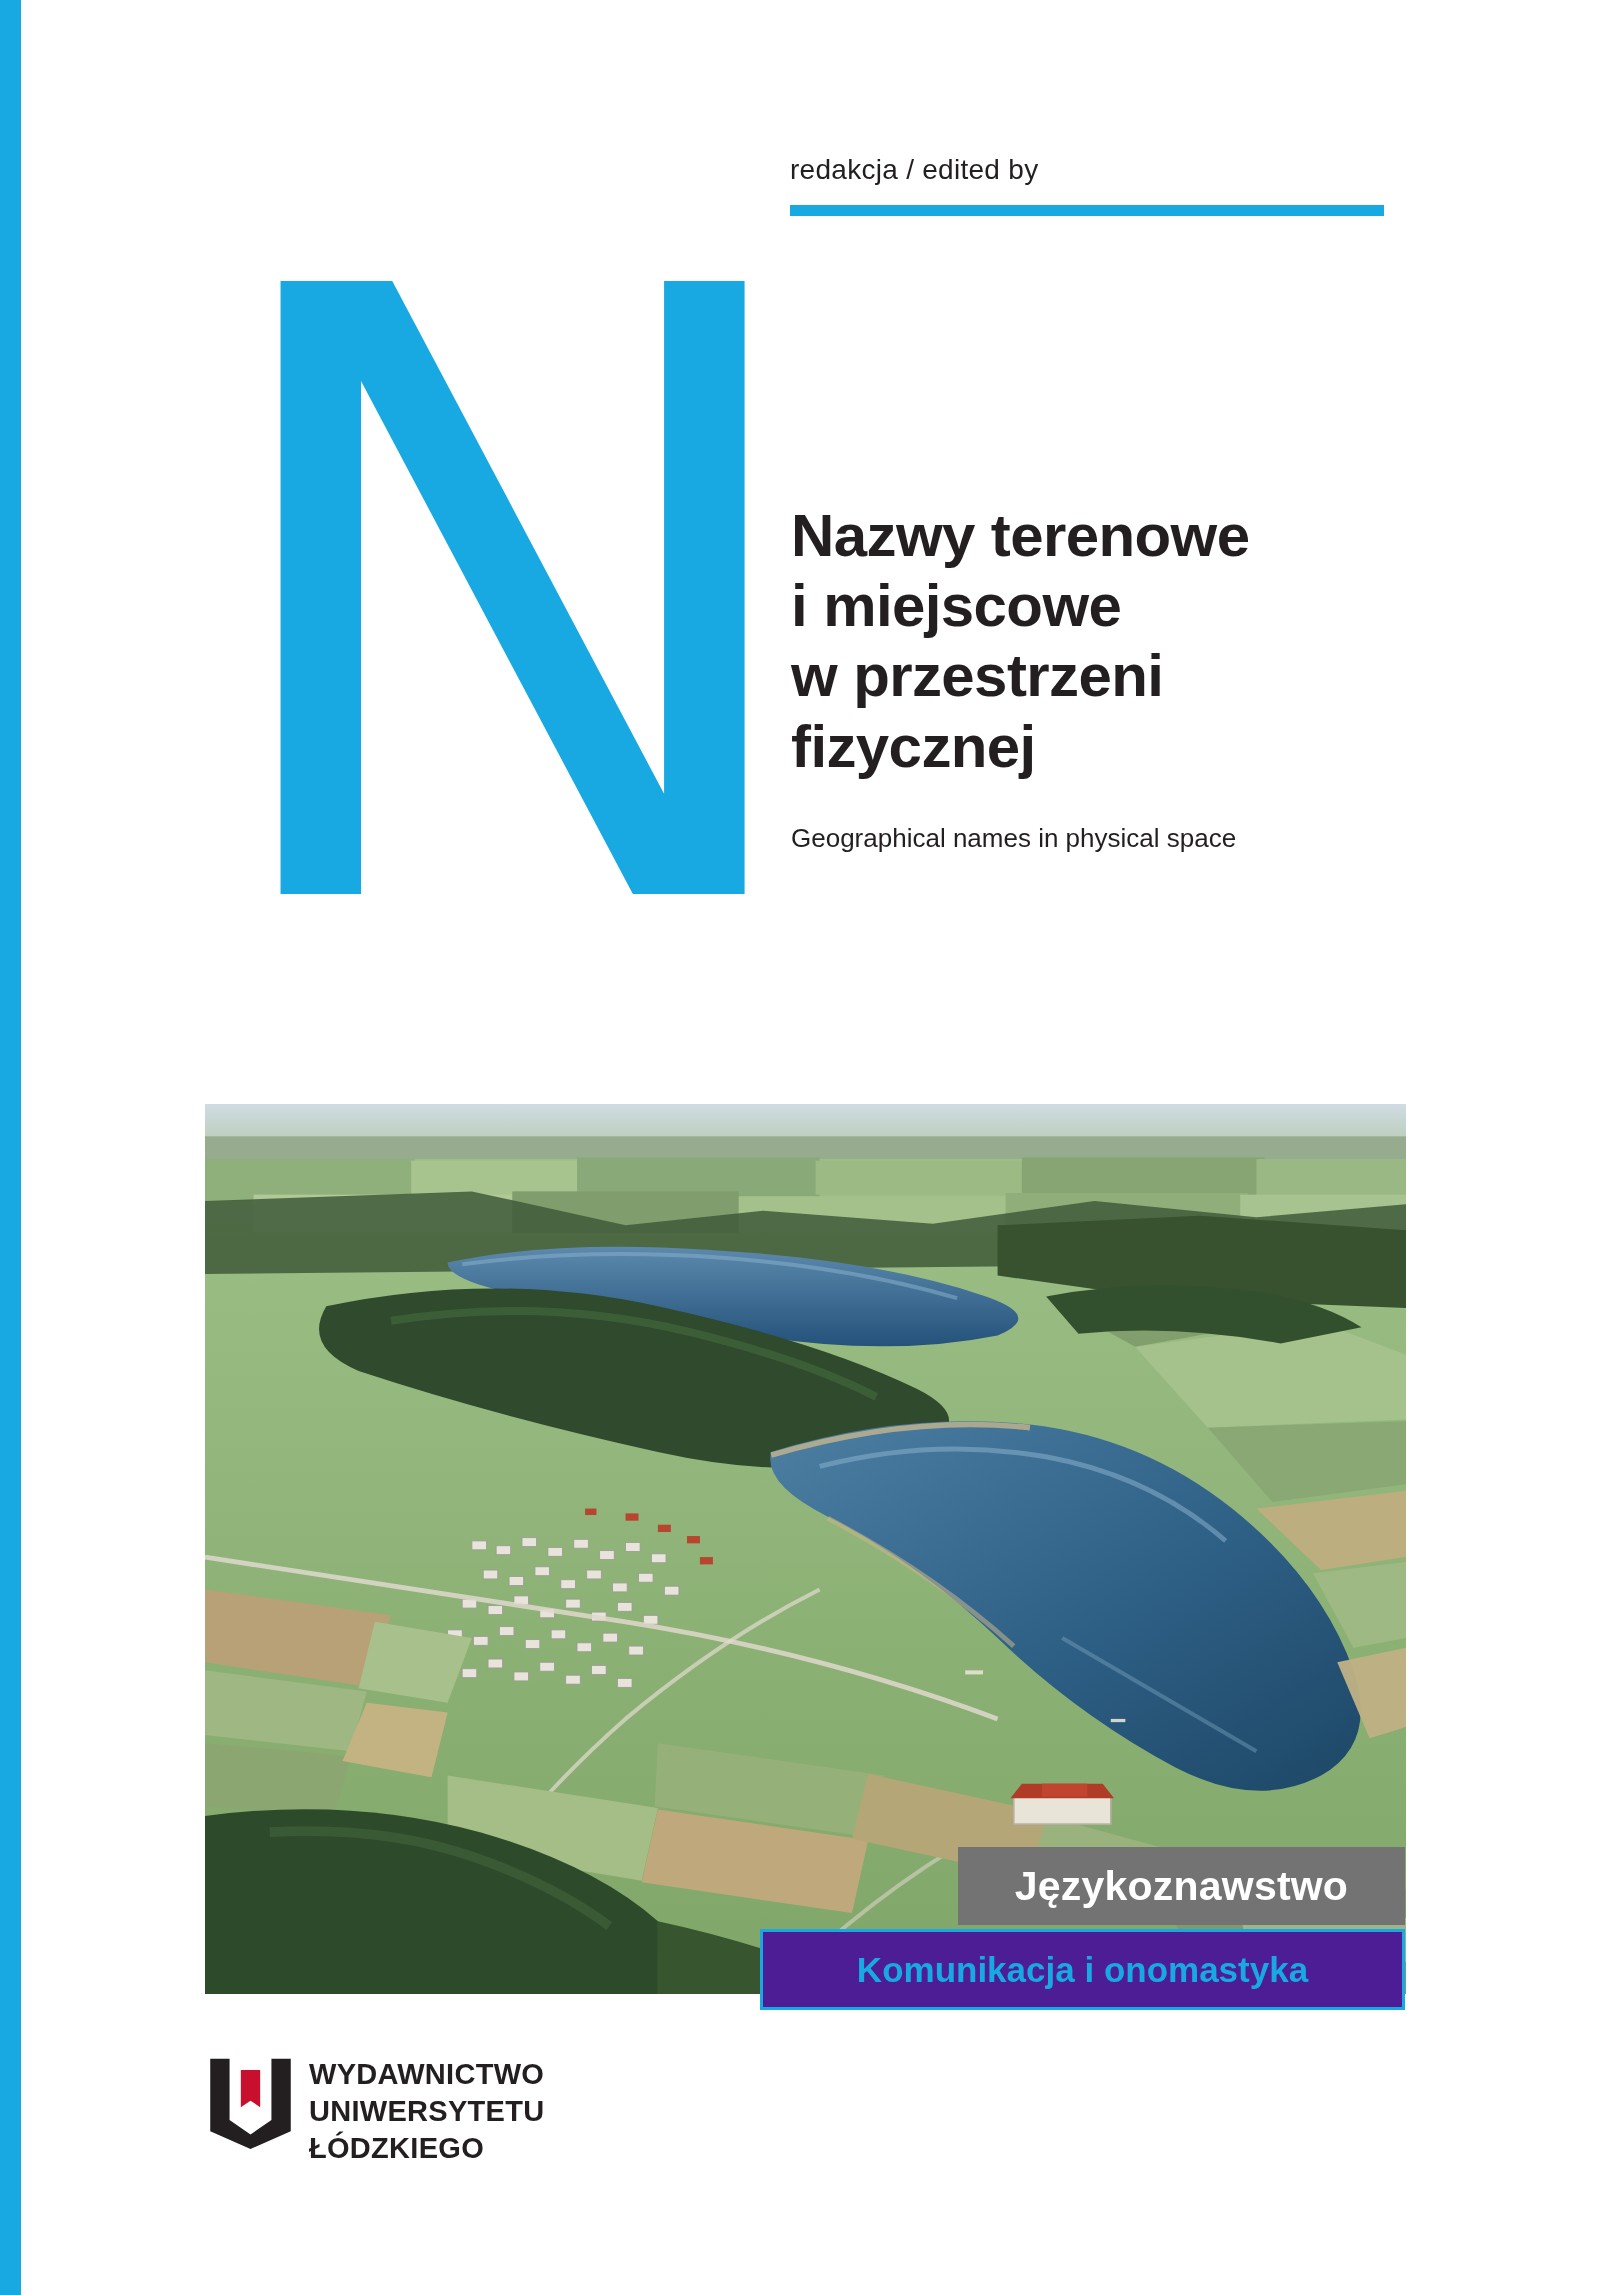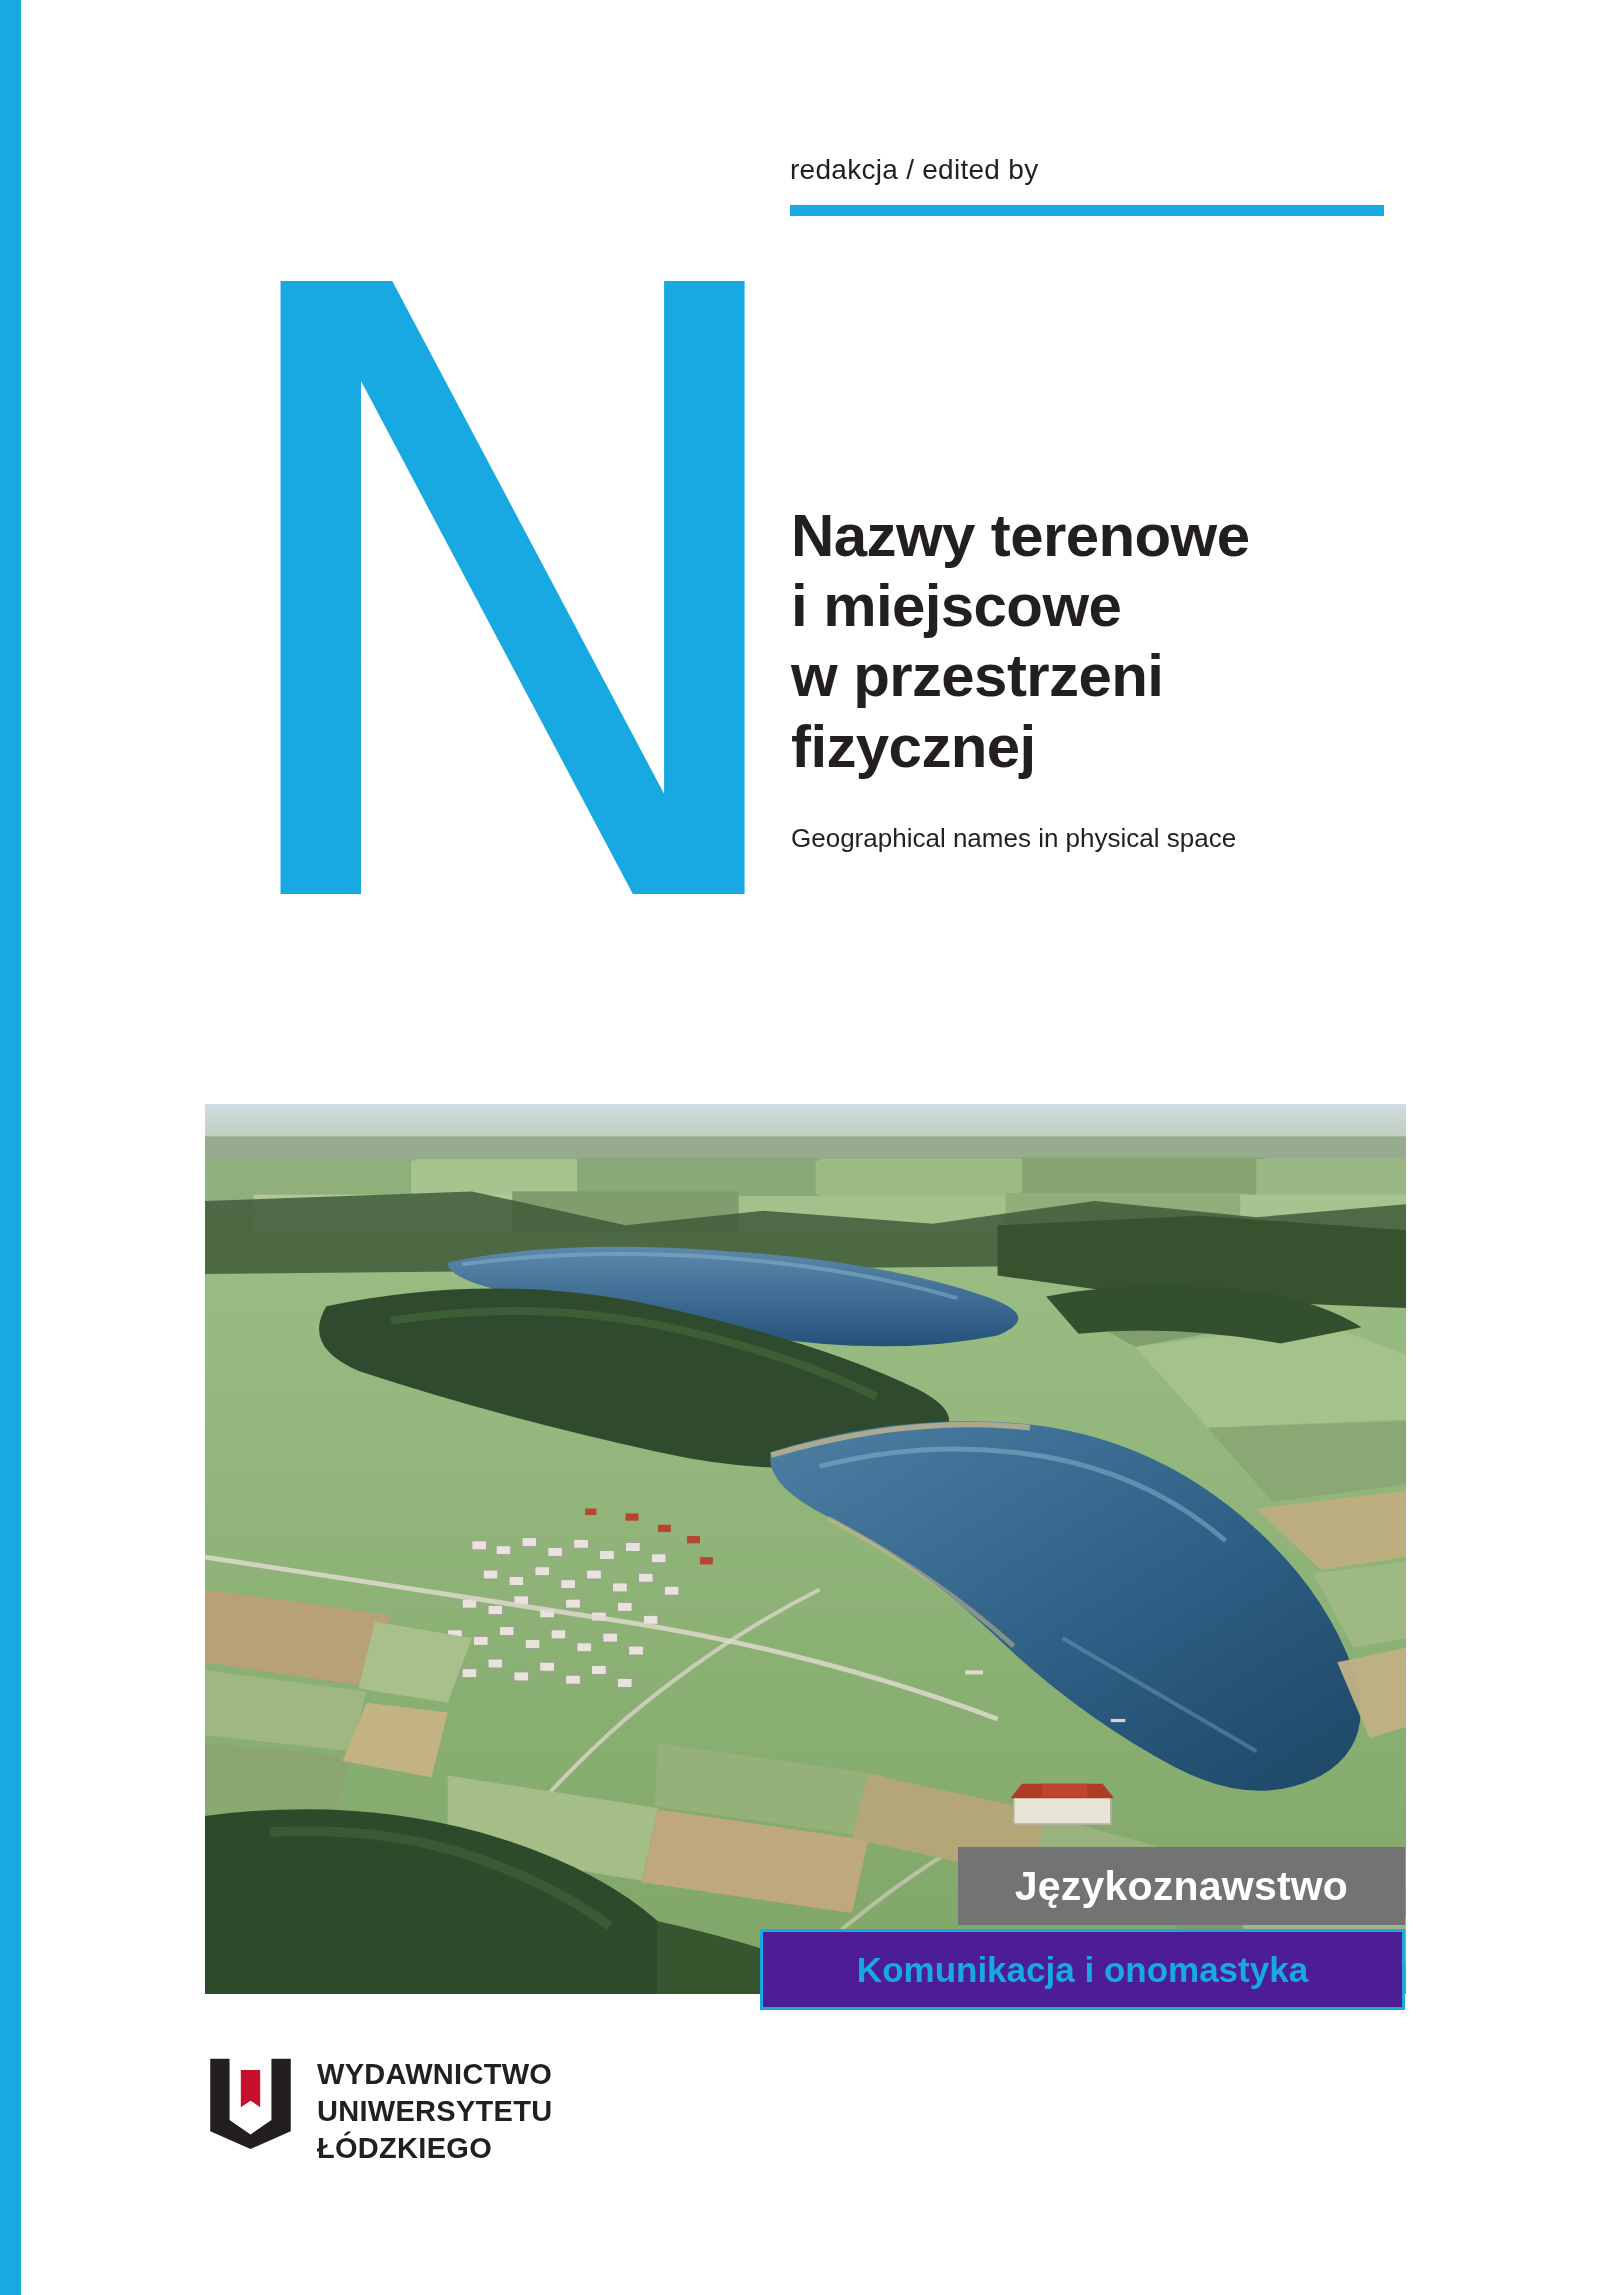--- a/index.html
+++ b/index.html
@@ -137,21 +137,21 @@
     box-sizing: border-box;
   }
 
   
   .publisher {
     position: absolute;
     left: 205px;
     top: 2054px;
     display: flex;
     align-items: flex-start;
-    gap: 21px;
+    gap: 13px;
   }
   .publisher-mark {
     position: relative;
     width: 91px;
     height: 95px;
   }
   .publisher-mark svg { display: block; }
   .publisher-text {
     font-size: 29px;
     font-weight: 700;

